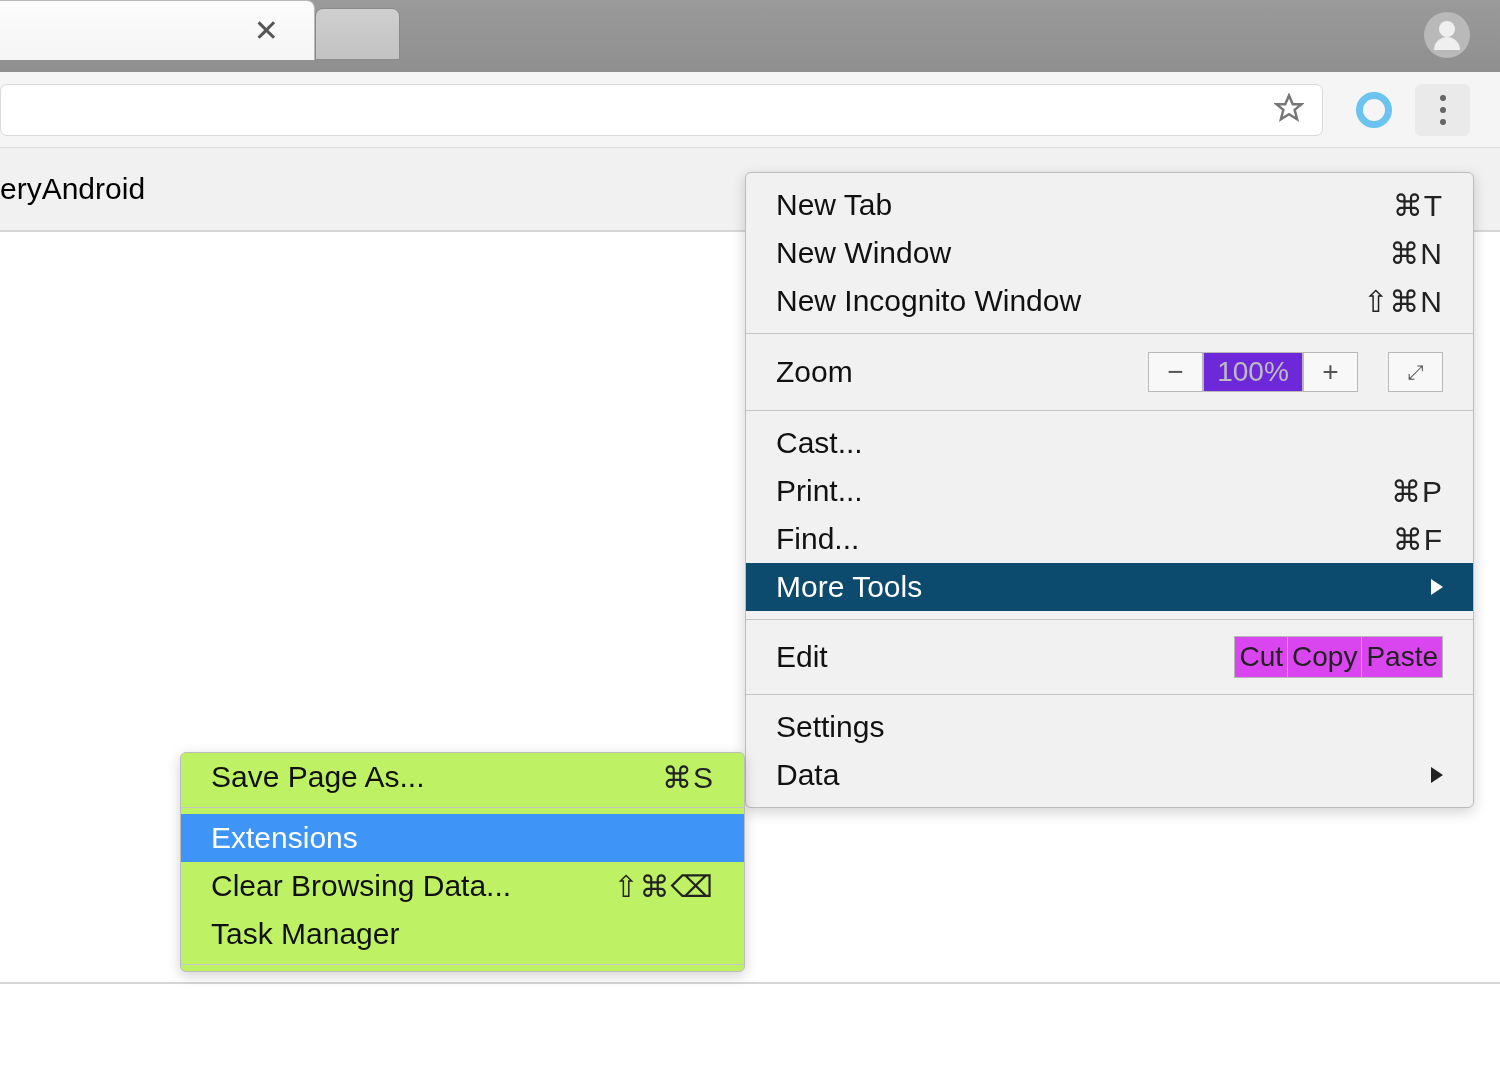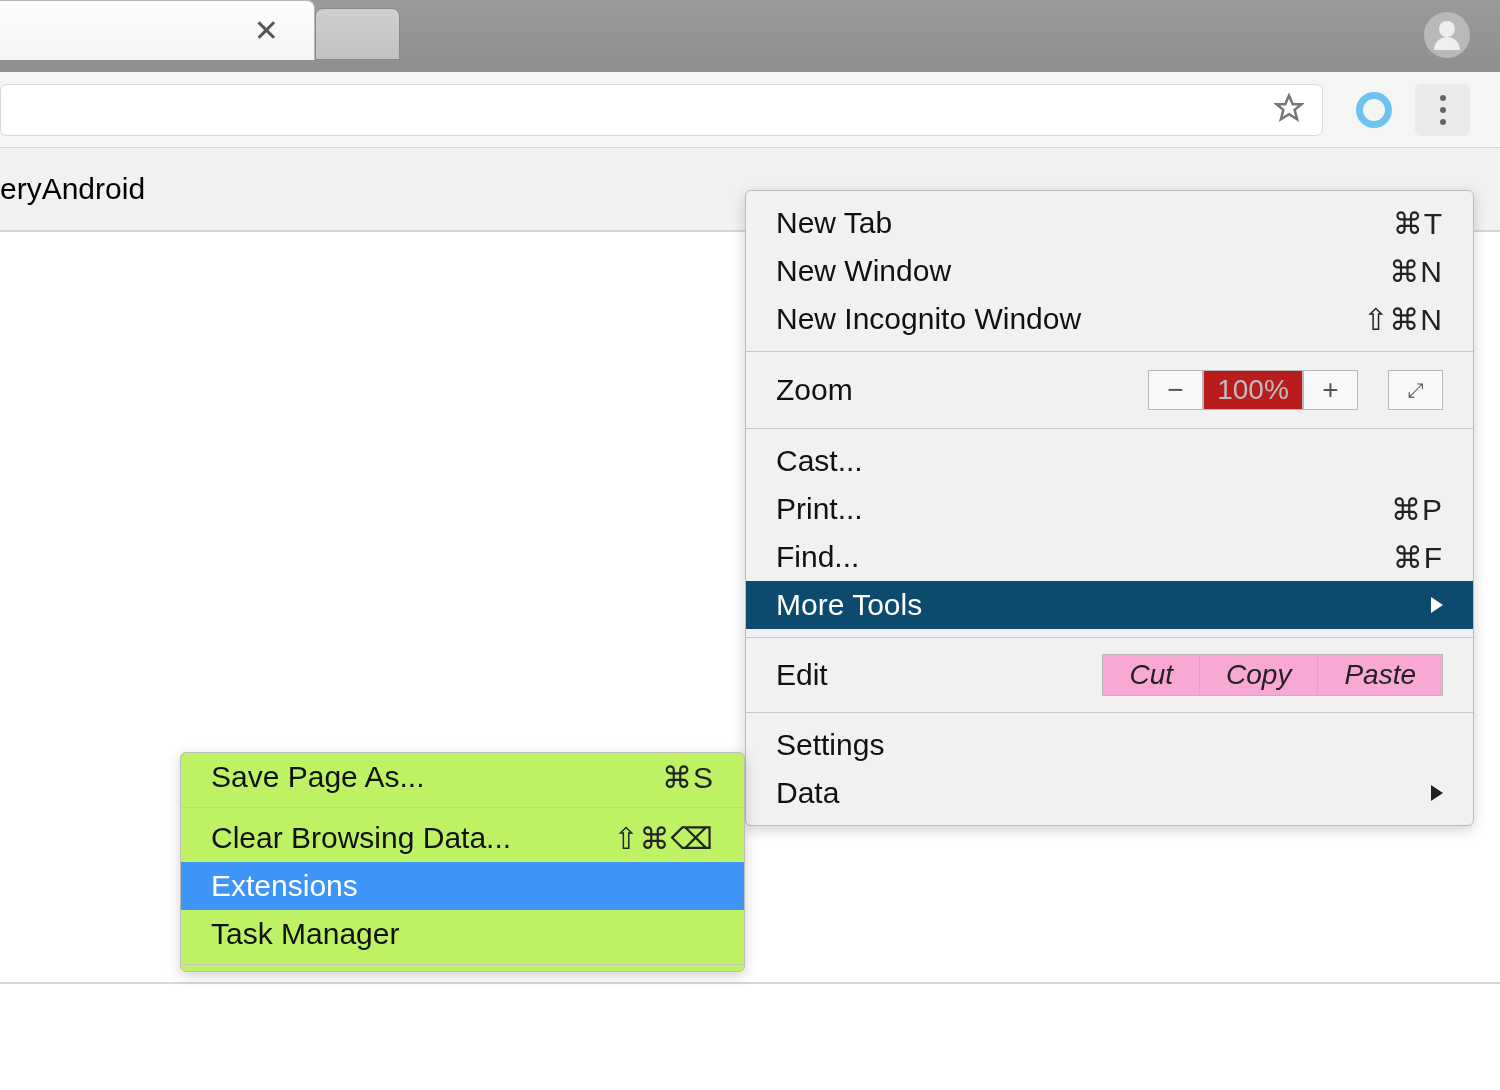--- a/index.html
+++ b/index.html
@@ -55,21 +55,21 @@
 
   
   .page-strip {
     position:relative; width:100%; height:84px; background:#f1f1f1;
     border-bottom:2px solid #d6d6d6; display:flex; align-items:center; padding-left:0;
     font-size:30px; color:#000;
   }
 
   
   .main-menu {
-    position:absolute; left:745px; right:26px; top:190px;
+    position:absolute; left:745px; right:26px; top:172px;
     background:#f1f1f1; border:1px solid #bcbcbc; border-radius:6px;
     box-shadow:0 4px 14px rgba(0,0,0,0.18);
     font-size:30px;
   }
   .menu-sec { padding:8px 0; border-bottom:1px solid #c7c7c7; }
   .menu-sec:last-child { border-bottom:none; }
   .mitem {
     display:flex; align-items:center; justify-content:space-between;
     padding:4px 30px; height:48px; color:#111;
   }
@@ -79,33 +79,33 @@
   .mitem.sel { background:#0c4a6e; color:#fff; }
   .mitem.sel .arr { border-left-color:#fff; }
 
   
   .zoom-ctrl { display:flex; align-items:center; gap:0; }
   .zbtn {
     width:55px; height:40px; background:#f8f8f8; border:1px solid #b8b8b8;
     display:flex; align-items:center; justify-content:center; font-size:28px; color:#555;
   }
   .zval {
-    width:100px; height:40px; border:1px solid #b8b8b8; background:#b91c1c;
+    width:100px; height:40px; border:1px solid #b8b8b8; background:#6d28d9;
     display:flex; align-items:center; justify-content:center; color:#bdbdbd; font-size:28px;
   }
   .zfs {
     margin-left:30px; width:55px; height:40px; border:1px solid #b8b8b8; background:#f8f8f8;
     display:flex; align-items:center; justify-content:center; color:#555; font-size:20px;
   }
 
   
   .edit-ctrl { display:flex; gap:0; }
   .ebtn {
-    padding:0 26px; height:42px; border:1px solid #b8b8b8; background:#f9a8d4;
-    display:flex; align-items:center; justify-content:center; font-size:28px; color:#222;font-style:italic;
+    padding:0 4px; height:42px; border:1px solid #b8b8b8; background:#d946ef;
+    display:flex; align-items:center; justify-content:center; font-size:28px; color:#222;
   }
   .ebtn + .ebtn { border-left:none; }
 
   
   .sub-menu {
     position:absolute; left:180px; top:752px; width:565px;
     background:#bef264; border:1px solid #bcbcbc; border-radius:6px;
     box-shadow:0 4px 14px rgba(0,0,0,0.18);
     font-size:30px;
   }
@@ -229,28 +229,28 @@
     </div>
 
   </div>
 
   <div class="sub-menu">
     <div class="sitem">
       <span class="lbl">Save Page As...</span>
       <span class="sc">⌘S</span>
     </div>
     <div class="sep"></div>
+    <div class="sitem sel">
+      <span class="lbl">Extensions</span>
+      <span class="sc"></span>
+    </div>
     <div class="sitem">
       <span class="lbl">Clear Browsing Data...</span>
       <span class="sc">⇧⌘⌫</span>
     </div>
-    <div class="sitem sel">
-      <span class="lbl">Extensions</span>
-      <span class="sc"></span>
-    </div>
     <div class="sitem">
       <span class="lbl">Task Manager</span>
       <span class="sc"></span>
     </div>
     <div class="sep"></div>
   </div>
 
 </div>
 
 </body></html>

